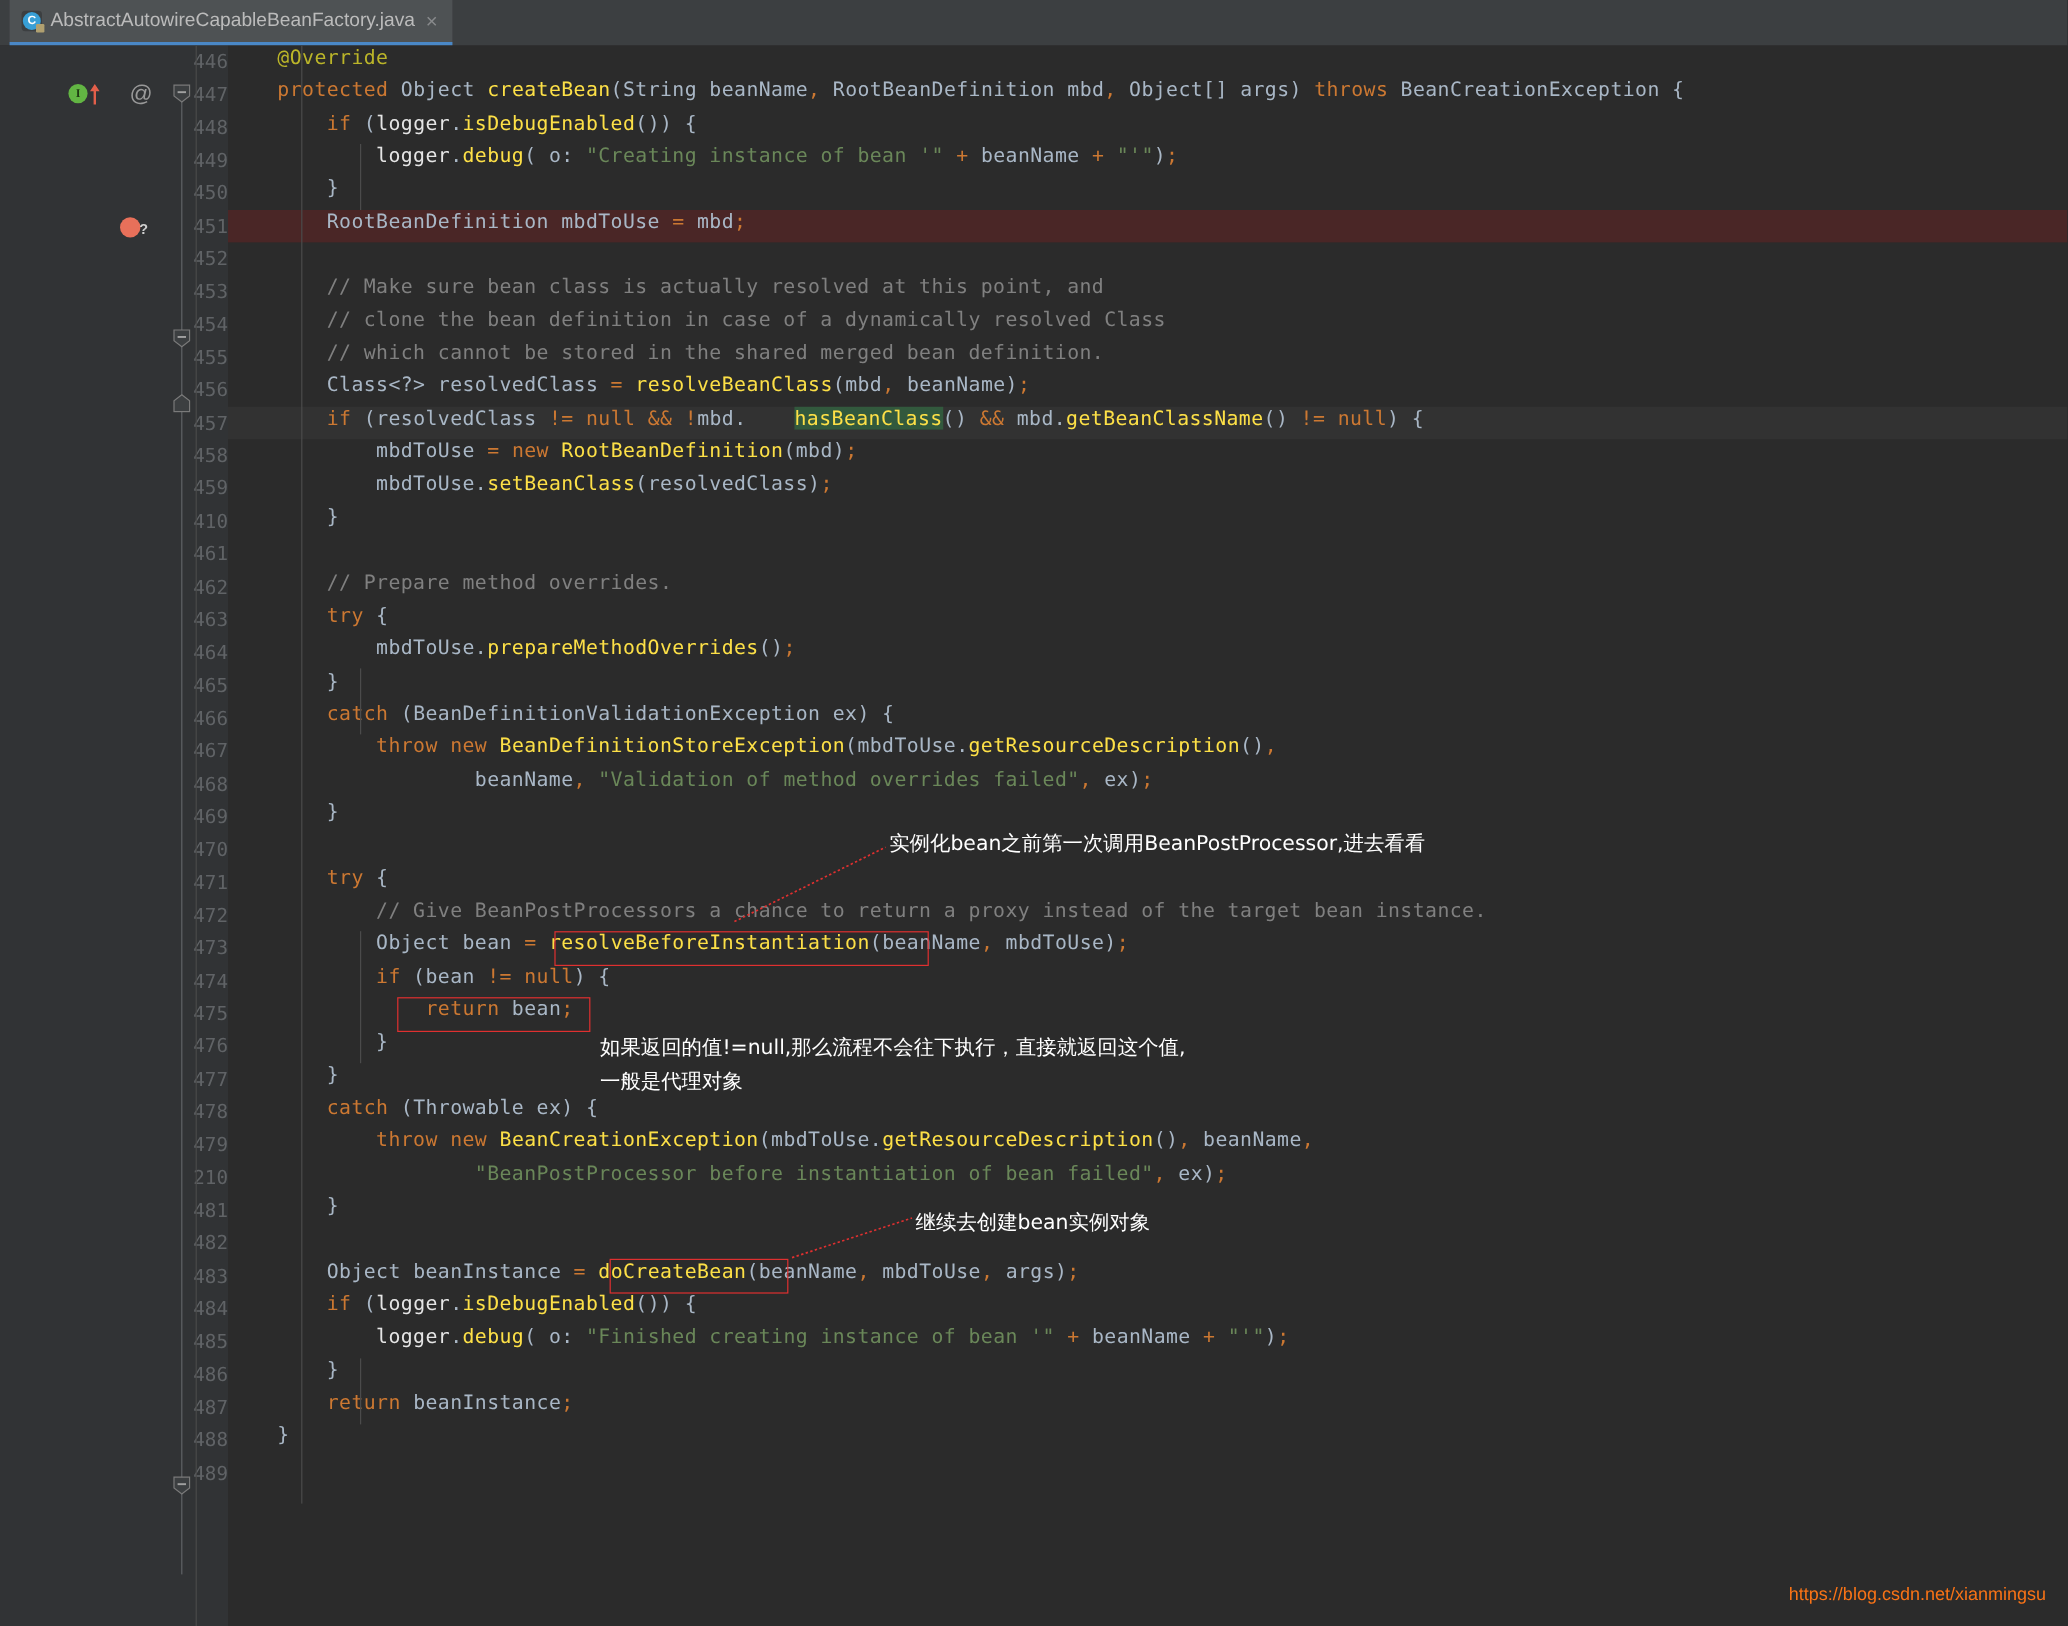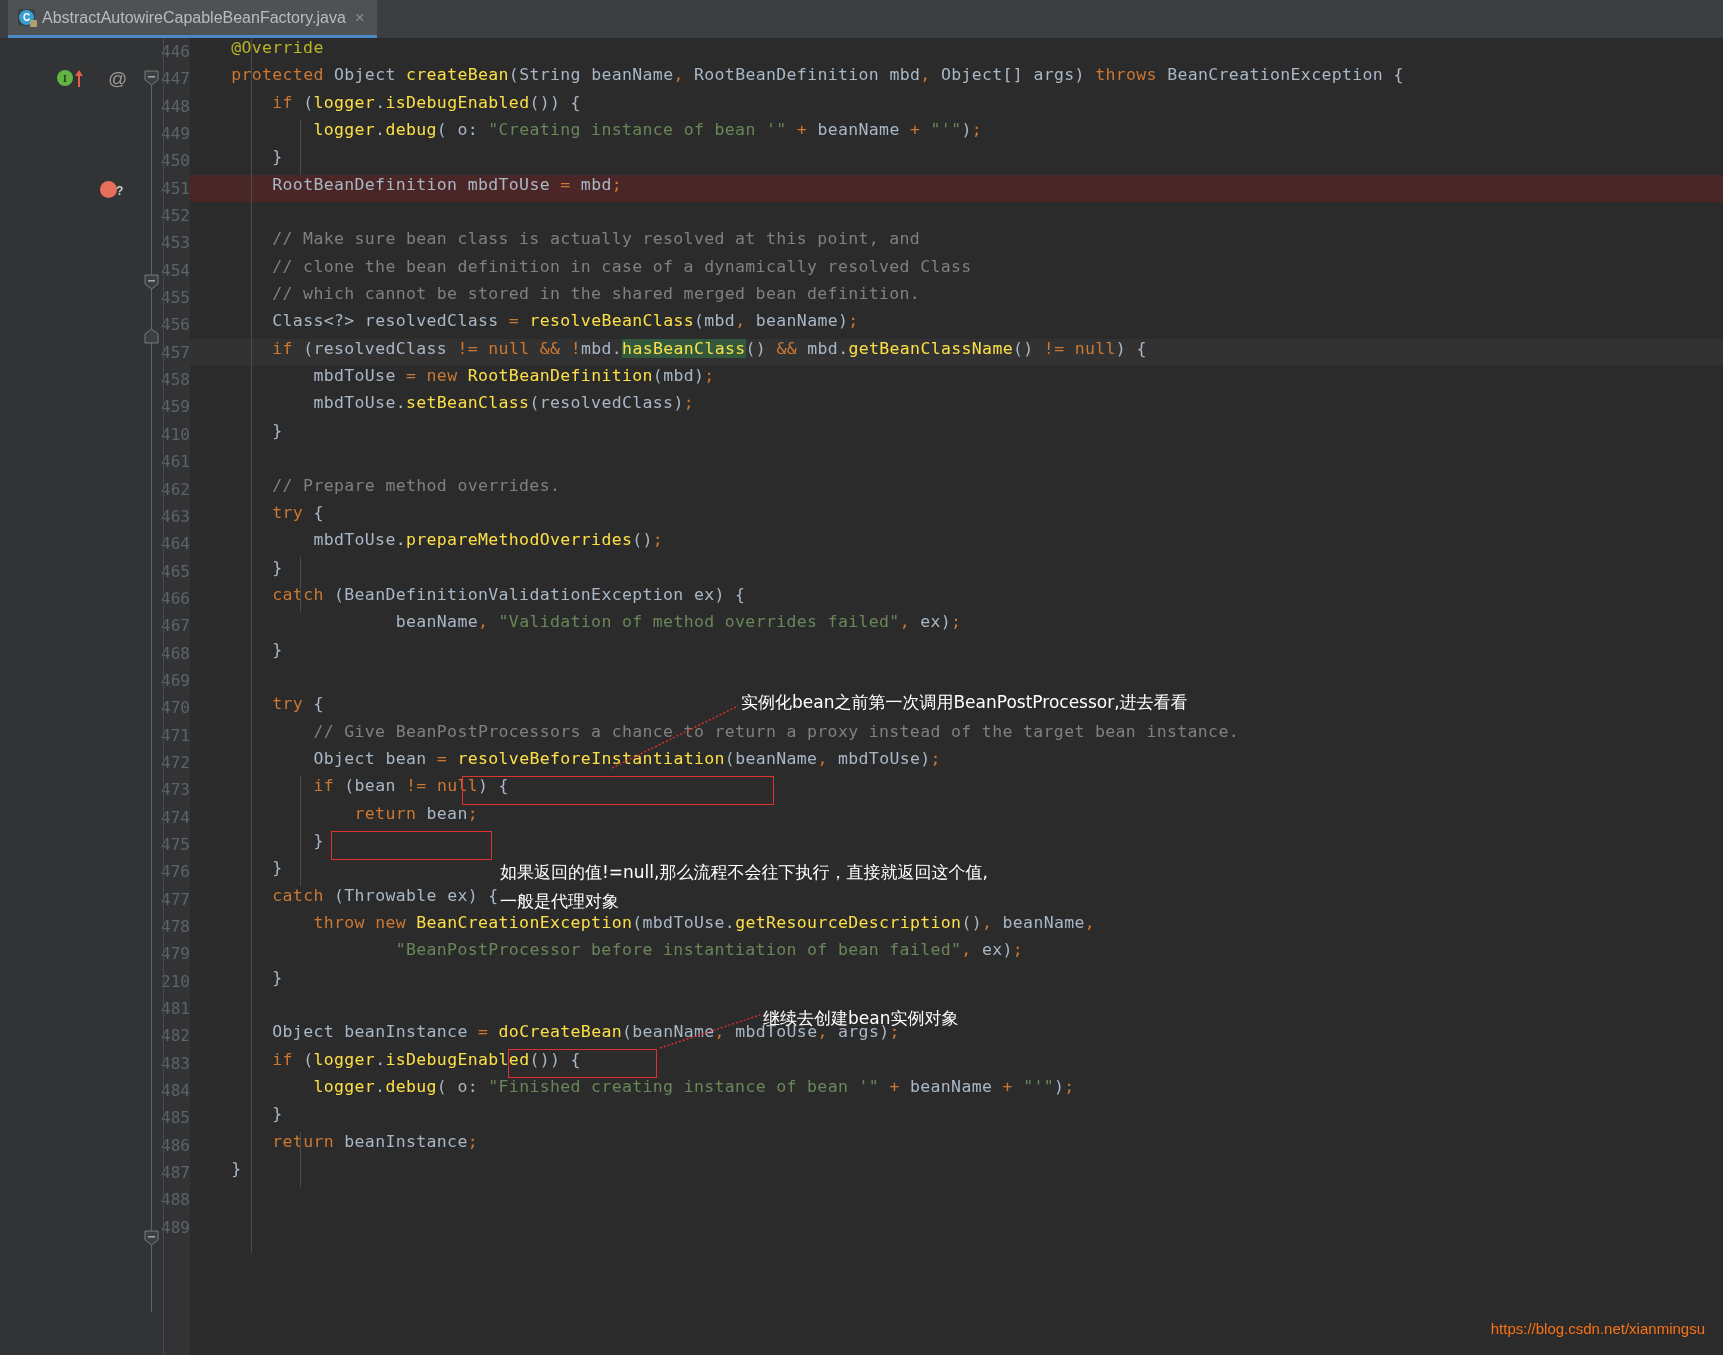--- a/index.html
+++ b/index.html
@@ -80,37 +80,38 @@
     position: absolute; left: 0; top: 0; height: 27.35px; line-height: 27.35px;
     white-space: pre; color: #a9b7c6;
     font: 16.5px "DejaVu Sans Mono", monospace;
     letter-spacing: 0.35px;
   }
 
   
   .kw   { color: #cc7832; }          
   .id   { color: #a9b7c6; }
   .mth  { color: #fde047; }          
-  .fld  { color: #fde047; margin-top: 28px; }          
+  .fld  { color: #e5e5e5; margin-top: 28px; }          
   .str  { color: #6a8759; }          
   .cmt  { color: #808080; }          
   .ann  { color: #bbb529; }
   .sc   { color: #cc7832; }          
 
   
   .hl-breakpoint {
     position: absolute; left: 0; top: 0; width: 100%; height: 27.35px;
     background: #4a2626;
   }
   .hl-caret {
     position: absolute; left: 0; top: 0; width: 100%; height: 27.35px;
     background: #323232;
   }
   .search-hit {
     background: #32593d;
+    margin-left: 40px;
   }
 
   
   .run-icon {
     position: absolute; left: 57px; top: 5px;
     width: 16px; height: 16px; border-radius: 50%; background: #62b543;
     color: #1e3a12; font: bold 10px "Liberation Serif", serif;
     display: flex; align-items: center; justify-content: center;
   }
   .up-arrow {
@@ -395,20 +396,23 @@
         <div class="row">
           <div class="code-line">            <span class="id">mbdToUse</span>.<span class="mth">prepareMethodOverrides</span>()<span class="sc">;</span></div>
         </div>
         <div class="row">
           <div class="code-line">        }</div>
         </div>
         <div class="row">
           <div class="code-line">        <span class="kw">catch</span> (<span class="id">BeanDefinitionValidationException</span> <span class="id">ex</span>) {</div>
         </div>
         <div class="row">
+          <div class="code-line">            <span class="kw">throw</span> <span class="kw">new</span> <span class="mth">BeanDefinitionStoreException</span>(<span class="id">mbdToUse</span>.<span class="mth">getResourceDescription</span>()<span class="sc">,</span></div>
+        </div>
+        <div class="row">
           <div class="code-line">                    <span class="id">beanName</span><span class="sc">,</span> <span class="str">"Validation of method overrides failed"</span><span class="sc">,</span> <span class="id">ex</span>)<span class="sc">;</span></div>
         </div>
         <div class="row">
           <div class="code-line">        }</div>
         </div>
         <div class="row">
           <div class="code-line"></div>
         </div>
         <div class="row">
           <div class="code-line">        <span class="kw">try</span> {</div>

